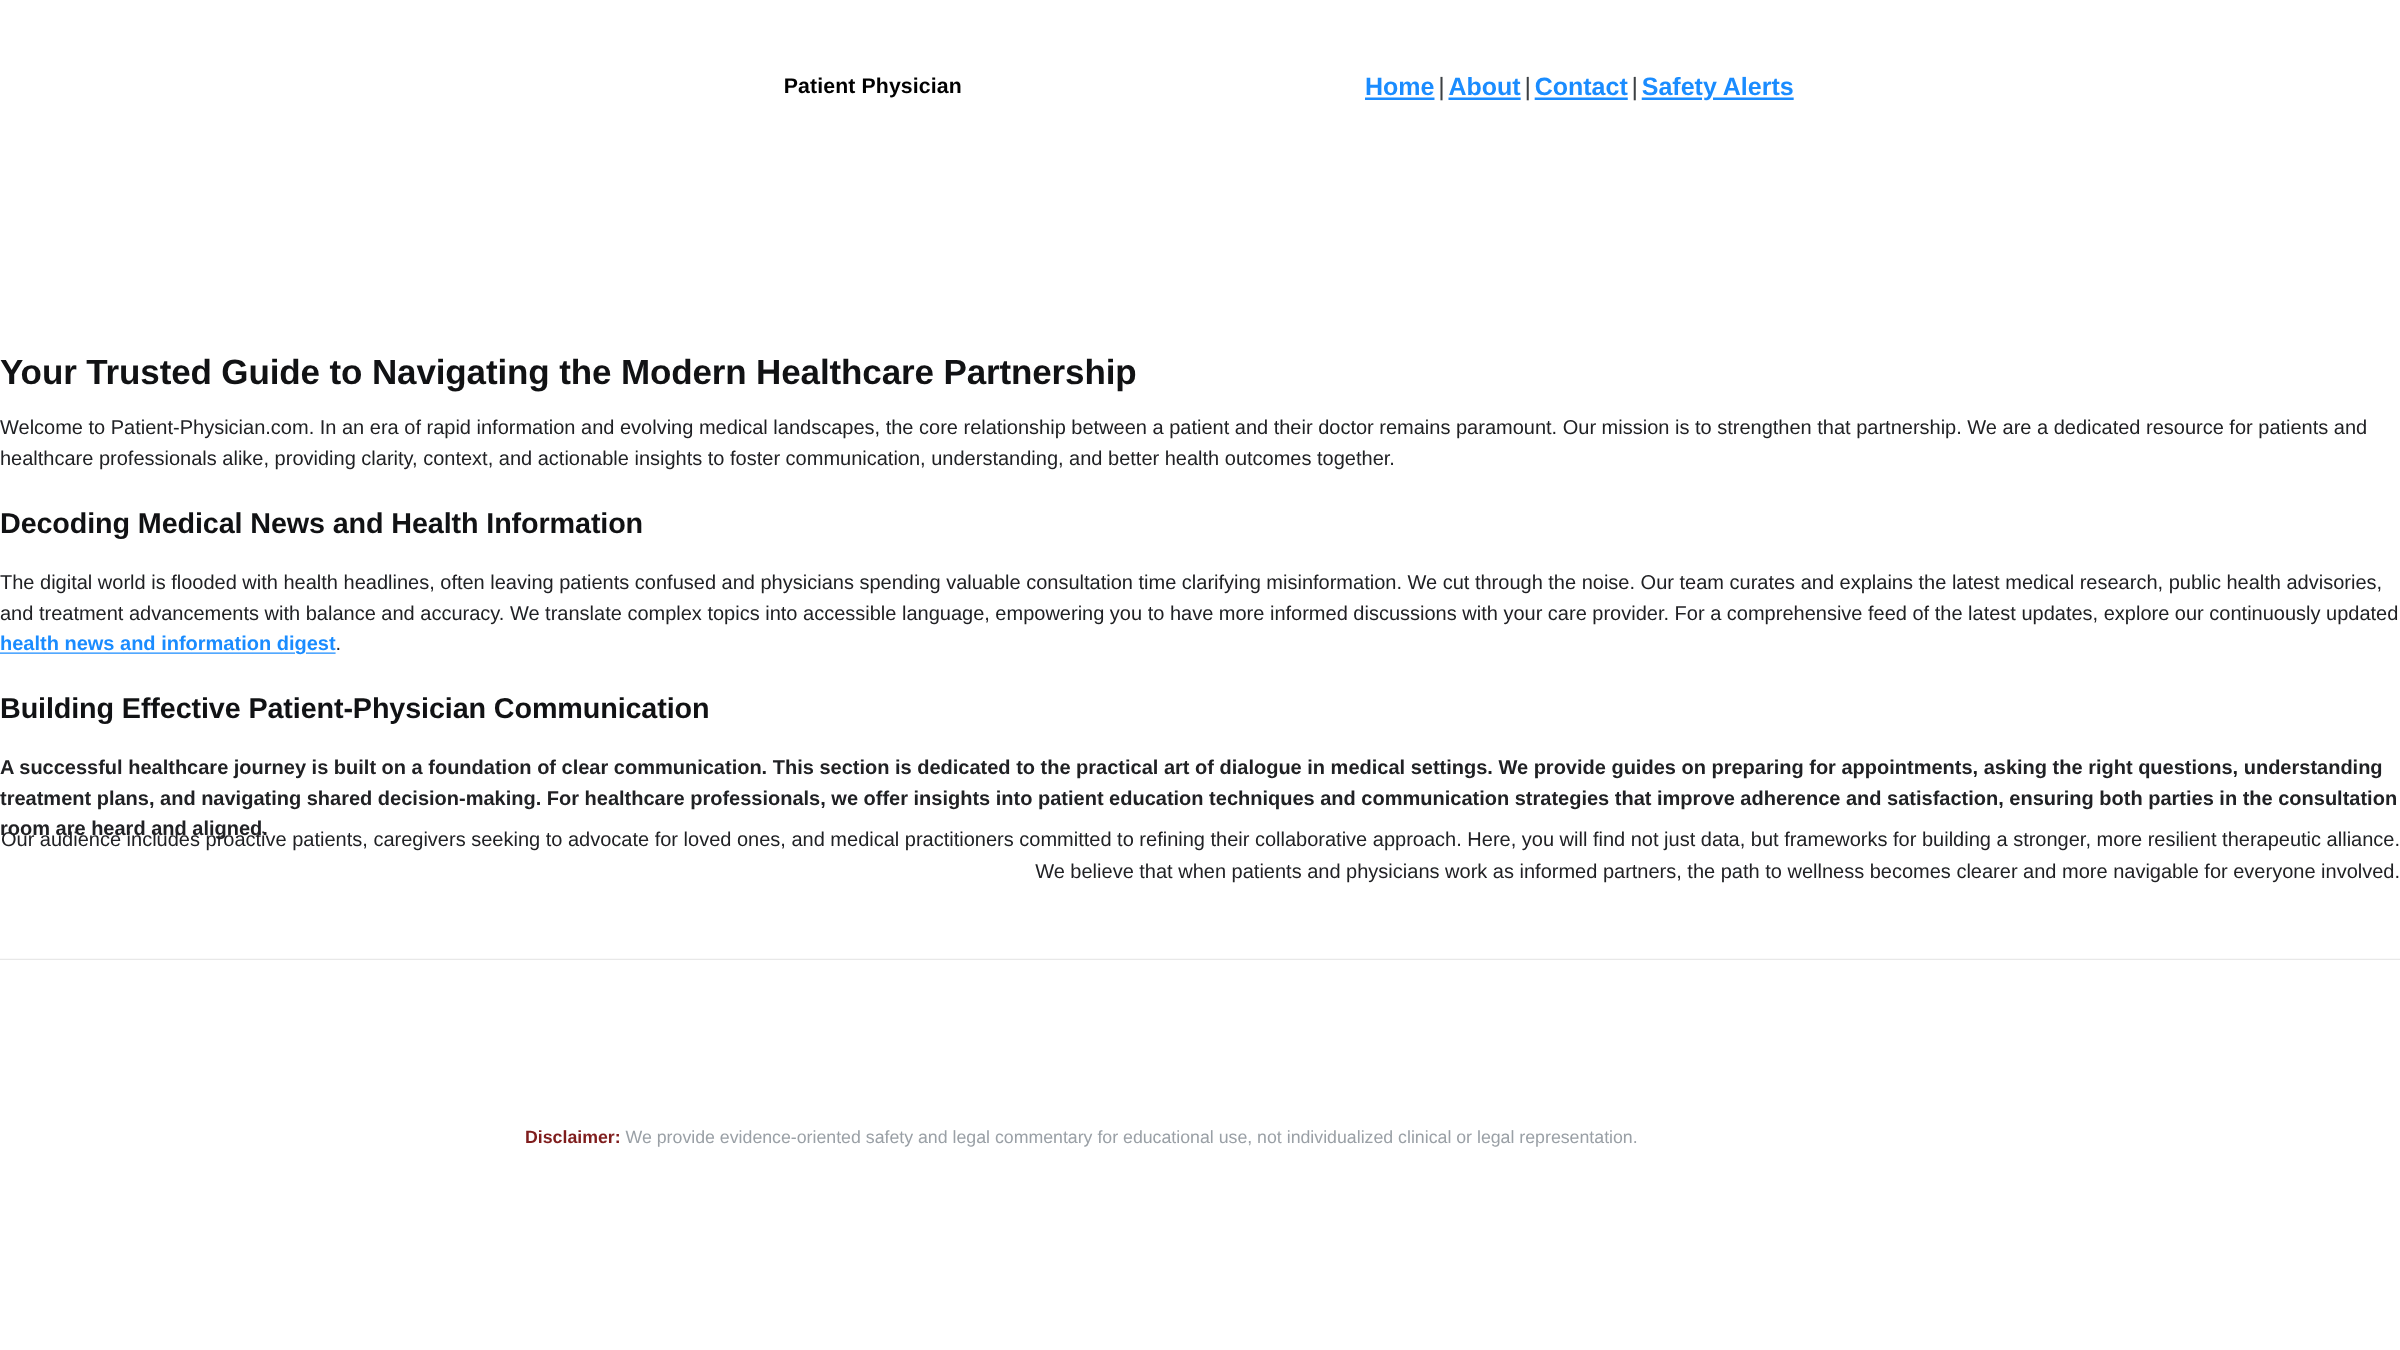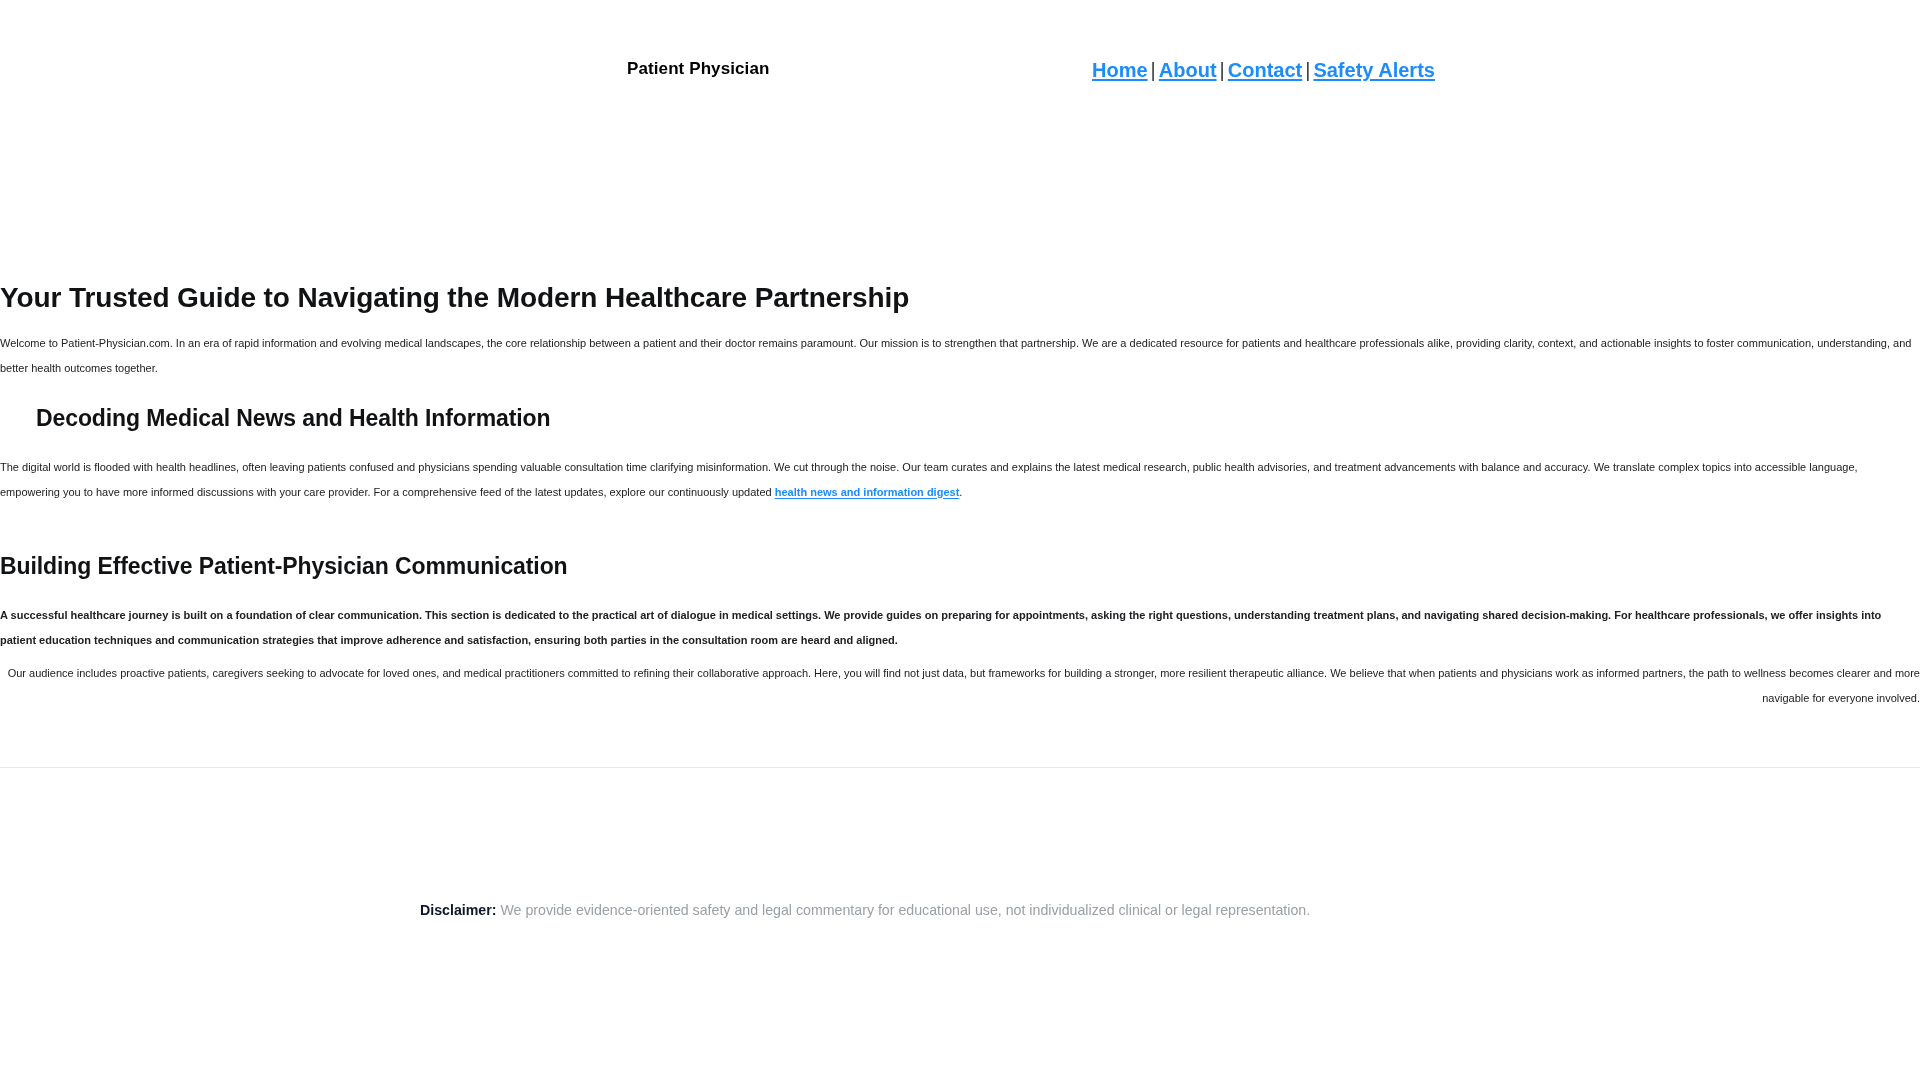--- a/index.html
+++ b/index.html
@@ -73,25 +73,25 @@
   h2.section-title {
     font-size: 23px;
     font-weight: bold;
     color: #111214;
     margin: 0;
     padding: 0;
     position: absolute;
     left: 0;
     letter-spacing: -0.1px;
   }
-  h2.s1 { top: 405px; padding-left: 36px; }
+  h2.s1 { top: 405px; }
   h2.s2 { top: 553px; }
 
   p.body-text {
-    font-size: 11px;
+    font-size: 16px;
     line-height: 24.5px;
     color: #202124;
     margin: 0;
     padding: 0;
     position: absolute;
     left: 0;
     width: 1920px;
     text-align: left;
   }
   p.p1 { top: 331px; }
@@ -149,21 +149,21 @@
     padding: 0 3px;
   }
   .footer-disclaimer {
     font-size: 14.2px;
     color: #9aa0a6;
     margin: 0;
     line-height: 1.5;
   }
   .footer-disclaimer .lbl {
     font-weight: bold;
-    color: #0f172a;
+    color: #7f1d1d;
     text-align: right;
   }
 </style>
 </head>
 <body>
 
 <header class="site-header">
   <div class="brand">Patient Physician</div>
 
   <nav class="main-nav">

